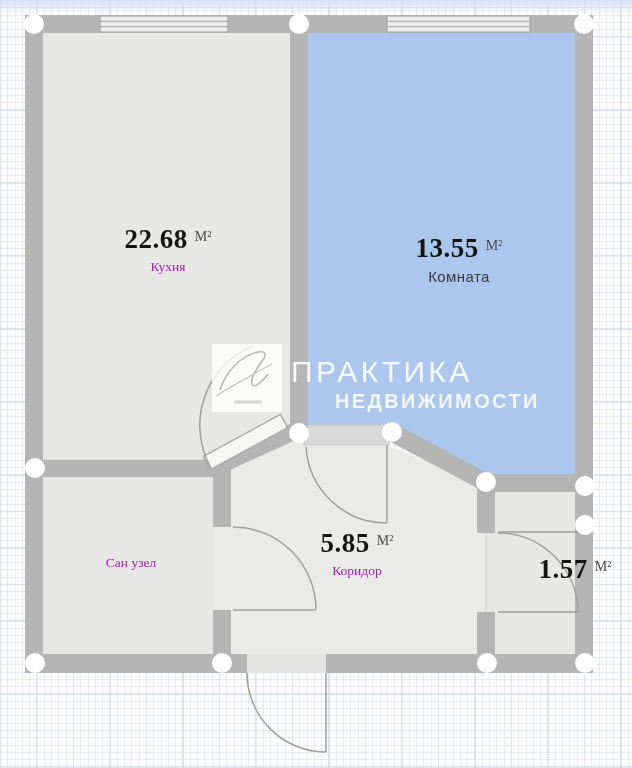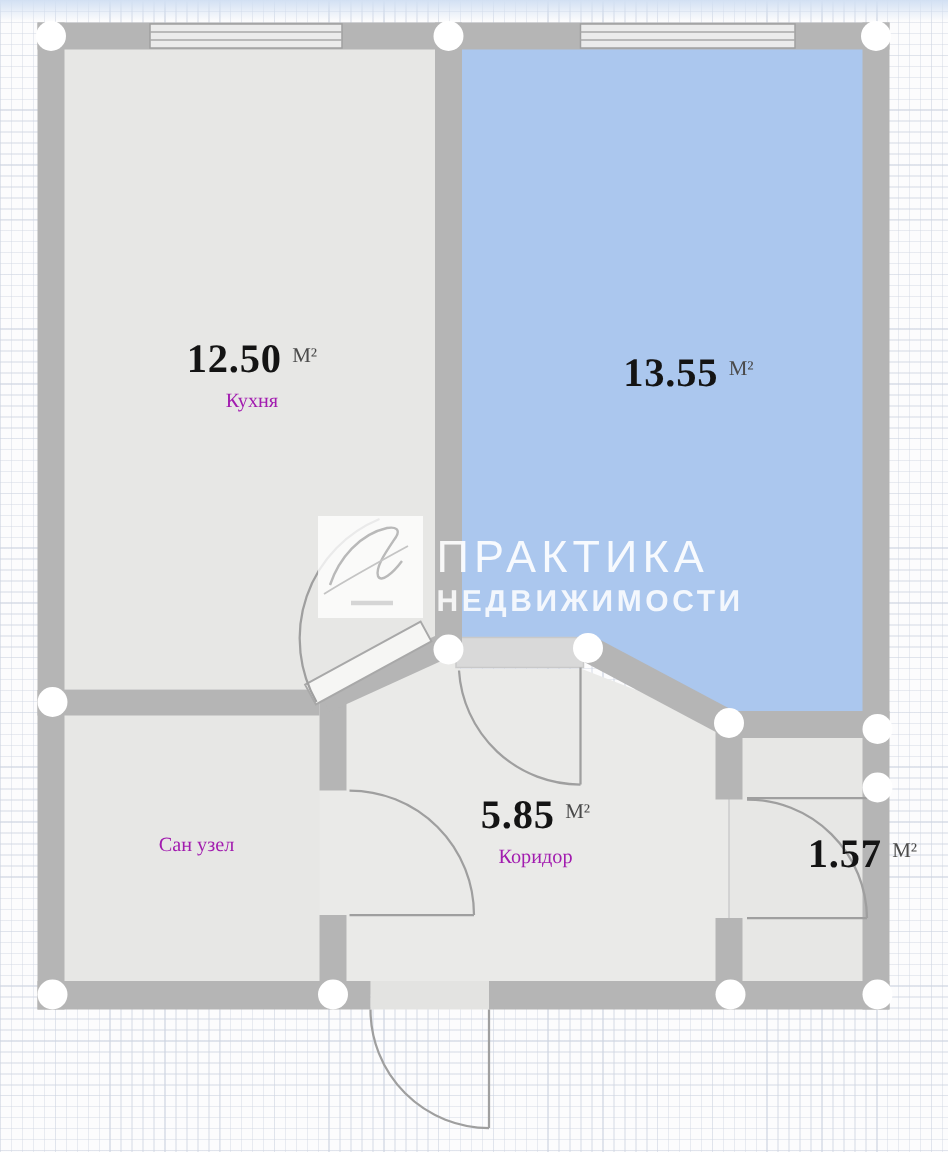--- a/index.html
+++ b/index.html
@@ -36,21 +36,21 @@
   .name-sans{font-family:"Liberation Sans", sans-serif;font-size:15px;color:#3a3a3a;letter-spacing:0.4px;}
 
   
   .watermark{position:absolute;left:212px;top:344px;display:flex;pointer-events:none;}
   .wm-logo{
     width:70px;height:68px;background:rgba(255,255,255,0.78);
     flex:0 0 auto;
   }
   .wm-text{margin-left:9px;padding-top:13px;color:rgba(255,255,255,0.9);}
   .wm-line1{font-size:30px;font-weight:normal;letter-spacing:3.4px;line-height:1;}
-  .wm-line2{font-size:20px;font-weight:bold;letter-spacing:2.4px;line-height:1;margin-top:4px;color:rgba(255,255,255,0.85);}
+  .wm-line2{font-size:20px;font-weight:bold;letter-spacing:2.4px;line-height:1;margin-top:4px;color:rgba(255,255,255,0.85);margin-left:44px;}
 </style>
 </head>
 <body>
 
 <div class="top-fade"></div>
 
 <svg class="plan" width="632" height="768" viewBox="0 0 632 768">
 
   <g>
     <rect x="34" y="24" width="265" height="436" stroke="#cccccc" stroke-width="1" fill="#e7e7e5"></rect>
@@ -117,26 +117,27 @@
     <circle cx="585" cy="486" r="10"></circle>
     <circle cx="585" cy="525" r="10"></circle>
     <circle cx="35" cy="663" r="10"></circle>
     <circle cx="222" cy="663" r="10"></circle>
     <circle cx="487" cy="663" r="10"></circle>
     <circle cx="585" cy="663" r="10"></circle>
   </g>
 </svg>
 
 <div class="room-label" style="left:88px;top:226px;width:160px;">
-  <div class="area-line"><span class="area-value">12.50</span><span class="area-unit">М²</span></div>
+  <div class="area-line"><span class="area-value">22.68</span><span class="area-unit">М²</span></div>
   <div class="room-name name-serif">Кухня</div>
 </div>
 
 <div class="room-label" style="left:379px;top:235px;width:160px;">
   <div class="area-line"><span class="area-value">13.55</span><span class="area-unit">М²</span></div>
+  <div class="room-name name-sans">Комната</div>
 </div>
 
 <div class="room-label" style="left:51px;top:549px;width:160px;">
   <div class="room-name name-serif">Сан узел</div>
 </div>
 
 <div class="room-label" style="left:277px;top:530px;width:160px;">
   <div class="area-line"><span class="area-value">5.85</span><span class="area-unit">М²</span></div>
   <div class="room-name name-serif">Коридор</div>
 </div>

